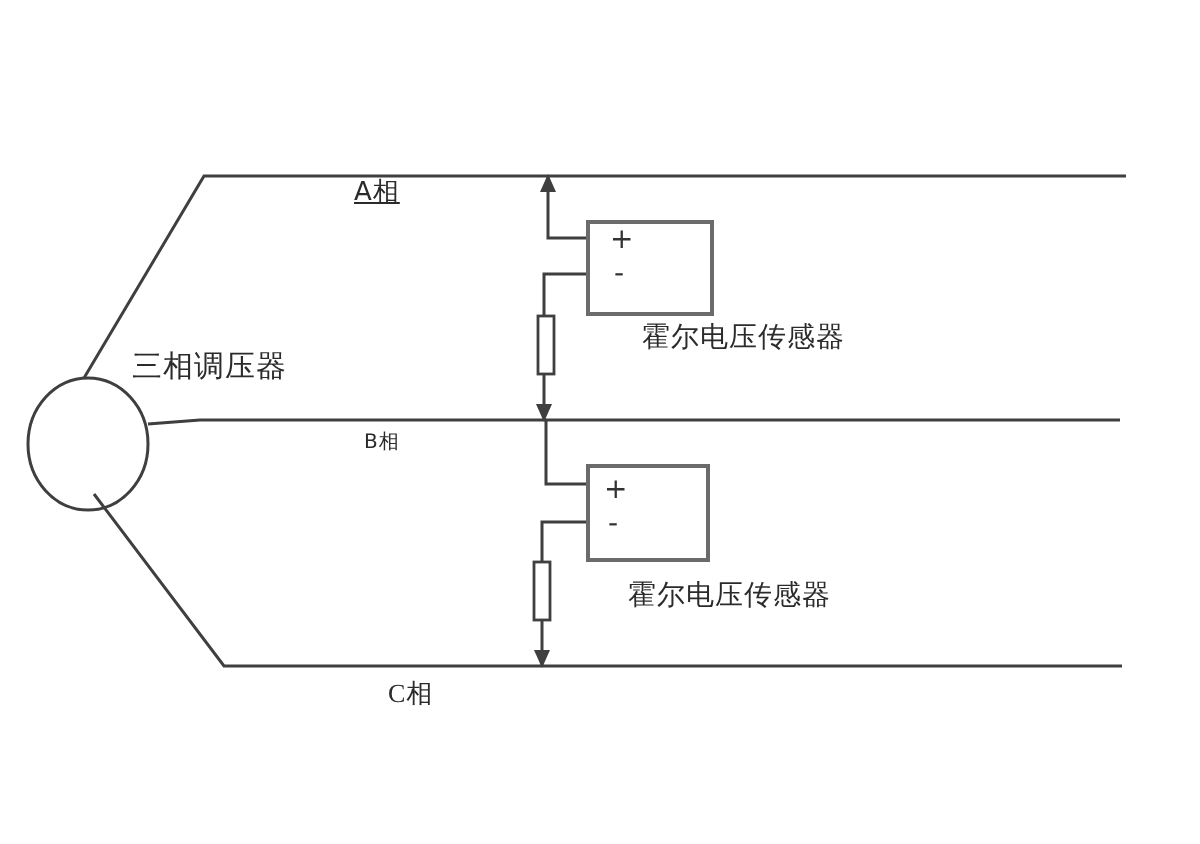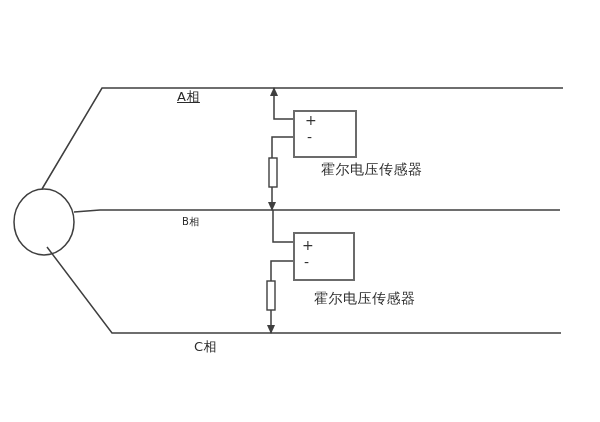--- a/index.html
+++ b/index.html
@@ -25,21 +25,21 @@
   .label {
     position: absolute;
     color: var(--text);
     white-space: nowrap;
     line-height: 1.15;
     letter-spacing: 0.5px;
   }
   .lbl-regulator { left: 66px;  top: 175px; font-size: 15px; }
   .lbl-phase-a   { left: 177px; top: 90px;  font-size: 13px; text-decoration: underline; }
   .lbl-phase-b   { left: 182px; top: 216px; font-size: 10px; }
-  .lbl-phase-c   { left: 194px; top: 340px; font-size: 13px; }
+  .lbl-phase-c   { left: 194px; top: 340px; font-size: 13px; font-family: Liberation Serif, serif; }
   .lbl-sensor1   { left: 321px; top: 161px; font-size: 14px; }
   .lbl-sensor2   { left: 314px; top: 290px; font-size: 14px; }
   .term { font-size: 14px; color: #333; letter-spacing: 0; }
   .t1-plus  { left: 305px; top: 112px; }
   .t1-minus { left: 307px; top: 129px; }
   .t2-plus  { left: 302px; top: 237px; }
   .t2-minus { left: 304px; top: 254px; }
 </style>
 </head>
 <body>
@@ -64,20 +64,21 @@
     <path class="wire" d="M294,261 H271 V281"></path>
     <rect class="resistor" x="267" y="281" width="8" height="29"></rect>
     <path class="wire" d="M271,310 V333"></path>
     <rect class="component" x="294" y="233" width="60" height="47"></rect>
 
     <path class="arrow" d="M274,87 L270,96 L278,96 Z"></path>
     <path class="arrow" d="M272,211 L268,202 L276,202 Z"></path>
     <path class="arrow" d="M271,334 L267,325 L275,325 Z"></path>
   </svg>
 
+  <div class="label lbl-regulator">三相调压器</div>
   <div class="label lbl-phase-a">A相</div>
   <div class="label lbl-phase-b">B相</div>
   <div class="label lbl-phase-c">C相</div>
 
   <div class="label lbl-sensor1">霍尔电压传感器</div>
   <div class="label lbl-sensor2">霍尔电压传感器</div>
 
   <div class="label term t1-plus">+</div>
   <div class="label term t1-minus">-</div>
   <div class="label term t2-plus">+</div>

